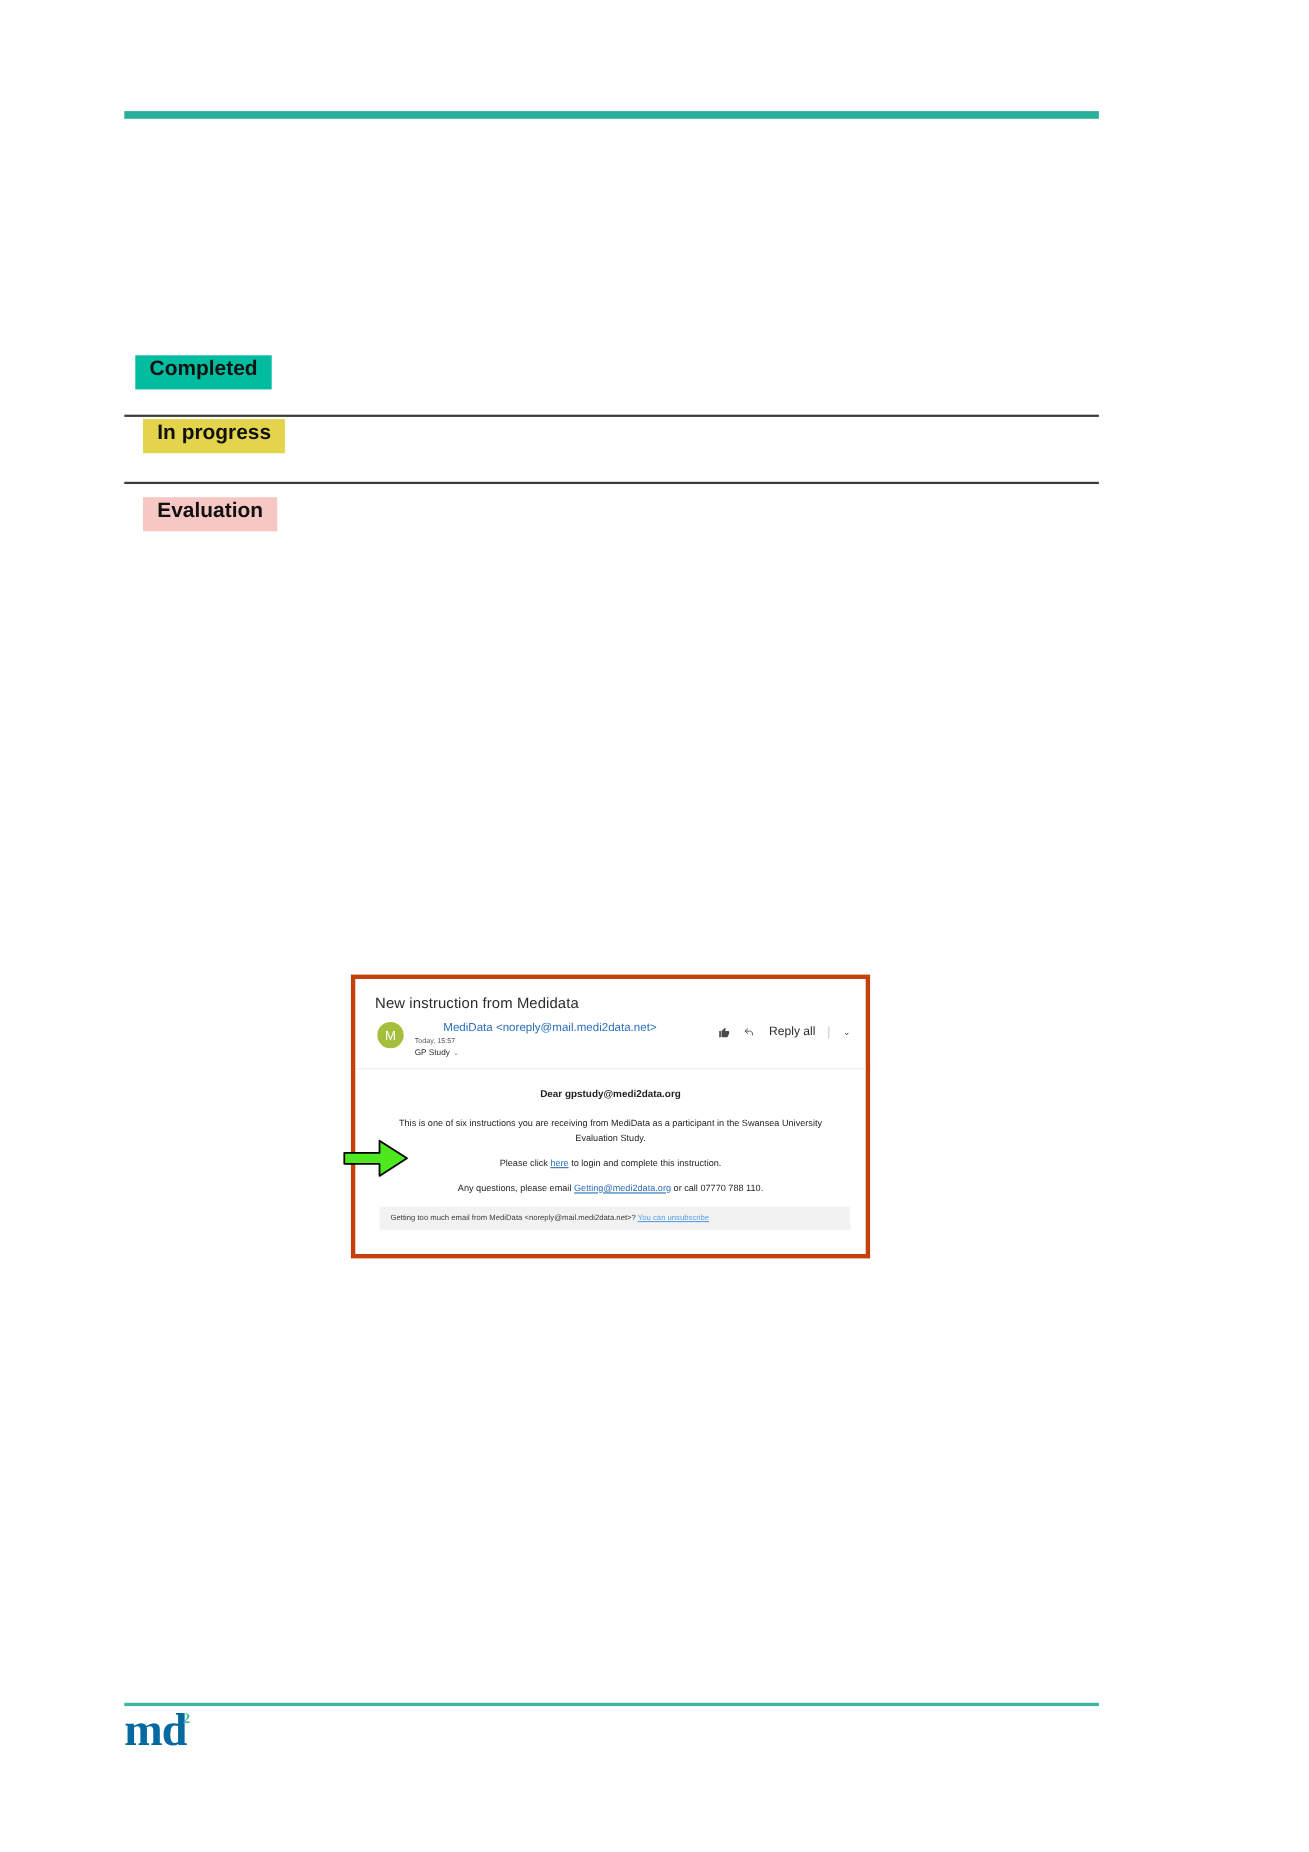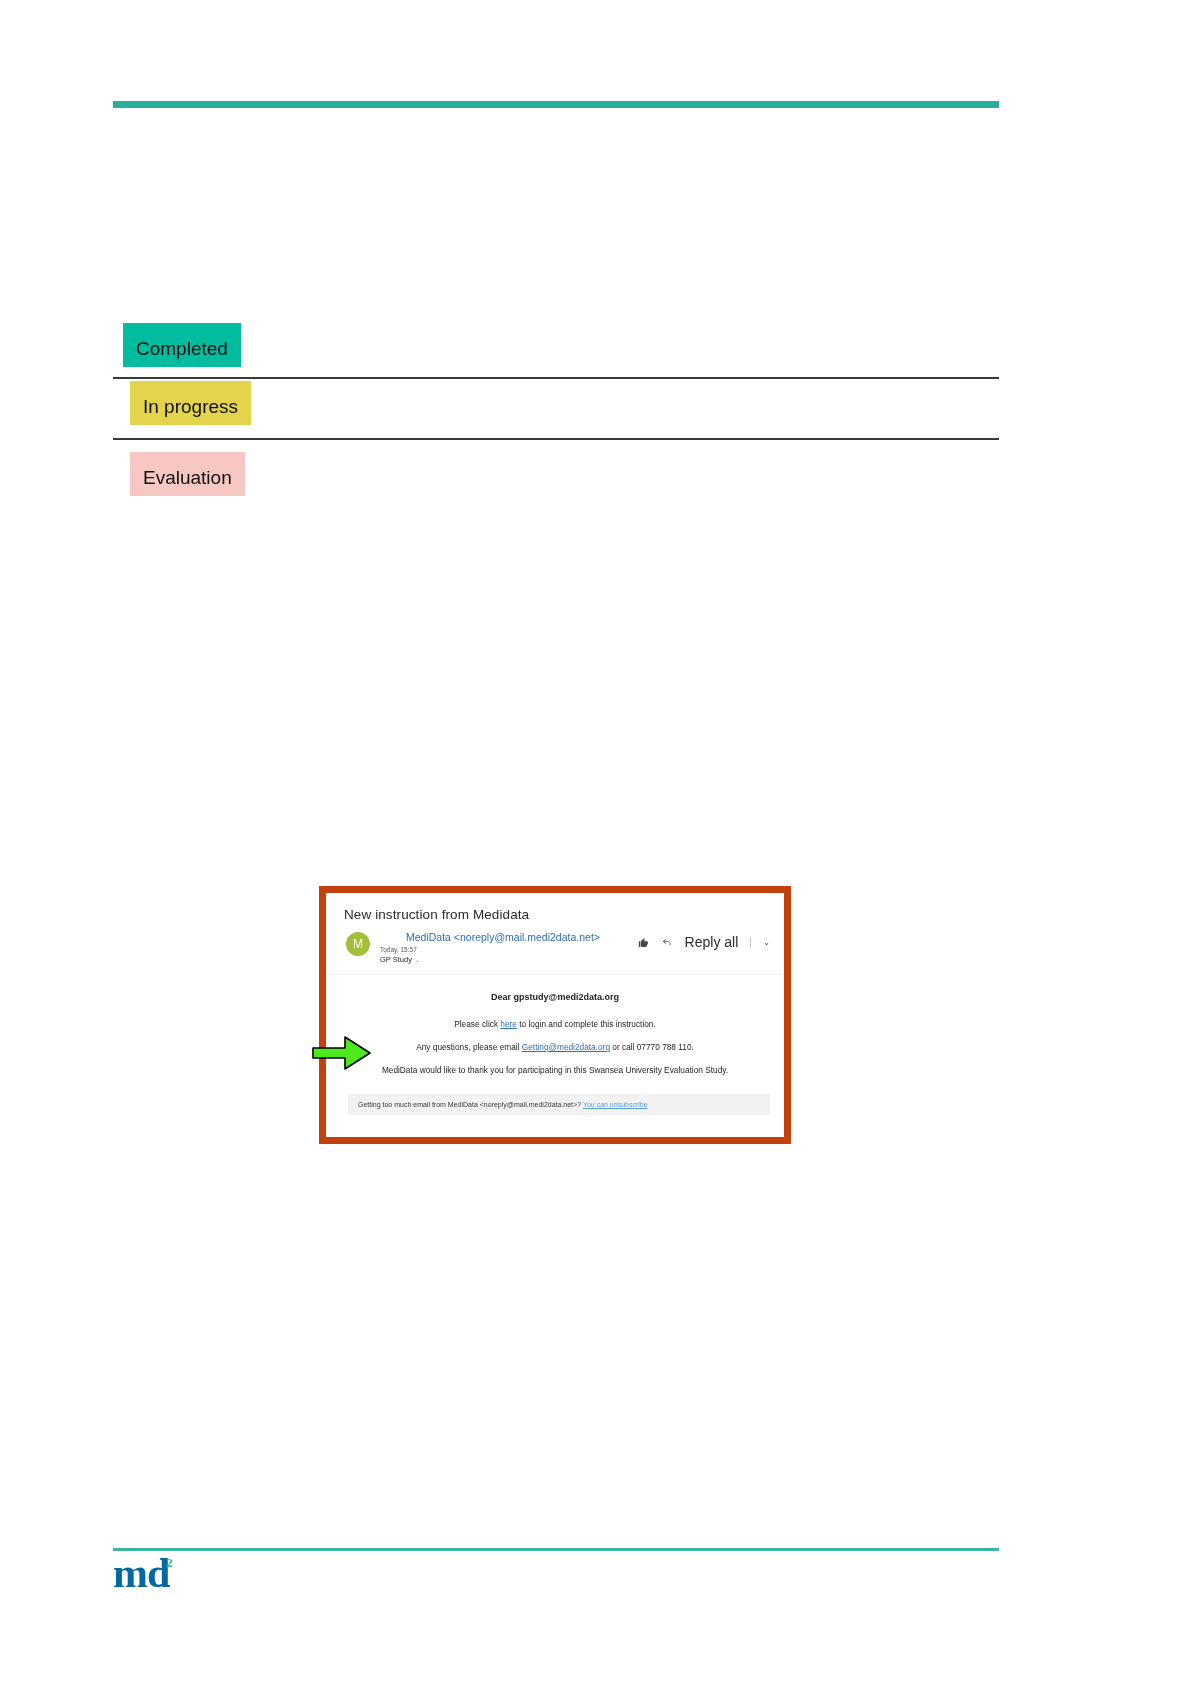--- a/index.html
+++ b/index.html
@@ -74,22 +74,23 @@
     height: 59px;
   }
   .status-row + .status-row {
     border-top: 2px solid #3a3a3a;
   }
   .badge {
     display: inline-block;
     font-size: 19px;
     line-height: 1;
     color: #111111;
-    padding: 16px 13px 9px 13px;
+    padding: 3px 13px 9px 13px;
     white-space: nowrap;
+    font-weight: bold;
   }
   .badge-completed {
     background: #02bca0;
     margin-left: 10px;
     margin-top: 5px;
   }
   .badge-inprogress {
     background: #e3d44c;
     margin-left: 17px;
     margin-top: 2px;
@@ -101,21 +102,21 @@
   }
 
   
   .email-card {
     position: absolute;
     left: 319px;
     top: 886px;
     width: 472px;
     height: 258px;
     background: #ffffff;
-    border: 7px solid #c2410c;
+    border: 4px solid #c2410c;
     box-sizing: border-box;
     overflow: hidden;
   }
   .email-subject {
     font-size: 13.5px;
     color: #2b2b2b;
     padding: 14px 0 0 18px;
     letter-spacing: .1px;
   }
   .email-header {
@@ -178,21 +179,21 @@
     height: 14px;
     display: flex;
     align-items: center;
     justify-content: center;
     color: #4a4a4a;
   }
   .reply-all {
     display: flex;
     align-items: center;
     gap: 11px;
-    font-size: 14px;
+    font-size: 11px;
     color: #2b2b2b;
     white-space: nowrap;
   }
   .divider-v {
     width: 1px;
     height: 11px;
     background: #c9c9c9;
     margin: 0 3px;
   }
   .chev {
@@ -292,20 +293,21 @@
       <span class="divider-v"></span>
       <span class="chev">⌄</span>
     </div>
 
   </div>
 
   <div class="email-body">
 
     <p class="greeting">Dear gpstudy@medi2data.org</p>
 
+    <p>This is one of six instructions you are receiving from MediData as a participant in the Swansea University Evaluation Study.</p>
 
     <p><span>Please click </span><a class="email-link" href="#">here</a><span> to login and complete this instruction.</span></p>
 
     <p><span>Any questions, please email </span><a class="email-link" href="#">Getting@medi2data.org</a><span> or call 07770 788 110.</span></p>
 
     <p>MediData would like to thank you for participating in this Swansea University Evaluation Study.</p>
 
   </div>
 
   <div class="email-footer"><span>Getting too much email from MediData &lt;noreply@mail.medi2data.net&gt;? </span><a class="unsub-link" href="#">You can unsubscribe</a></div>

